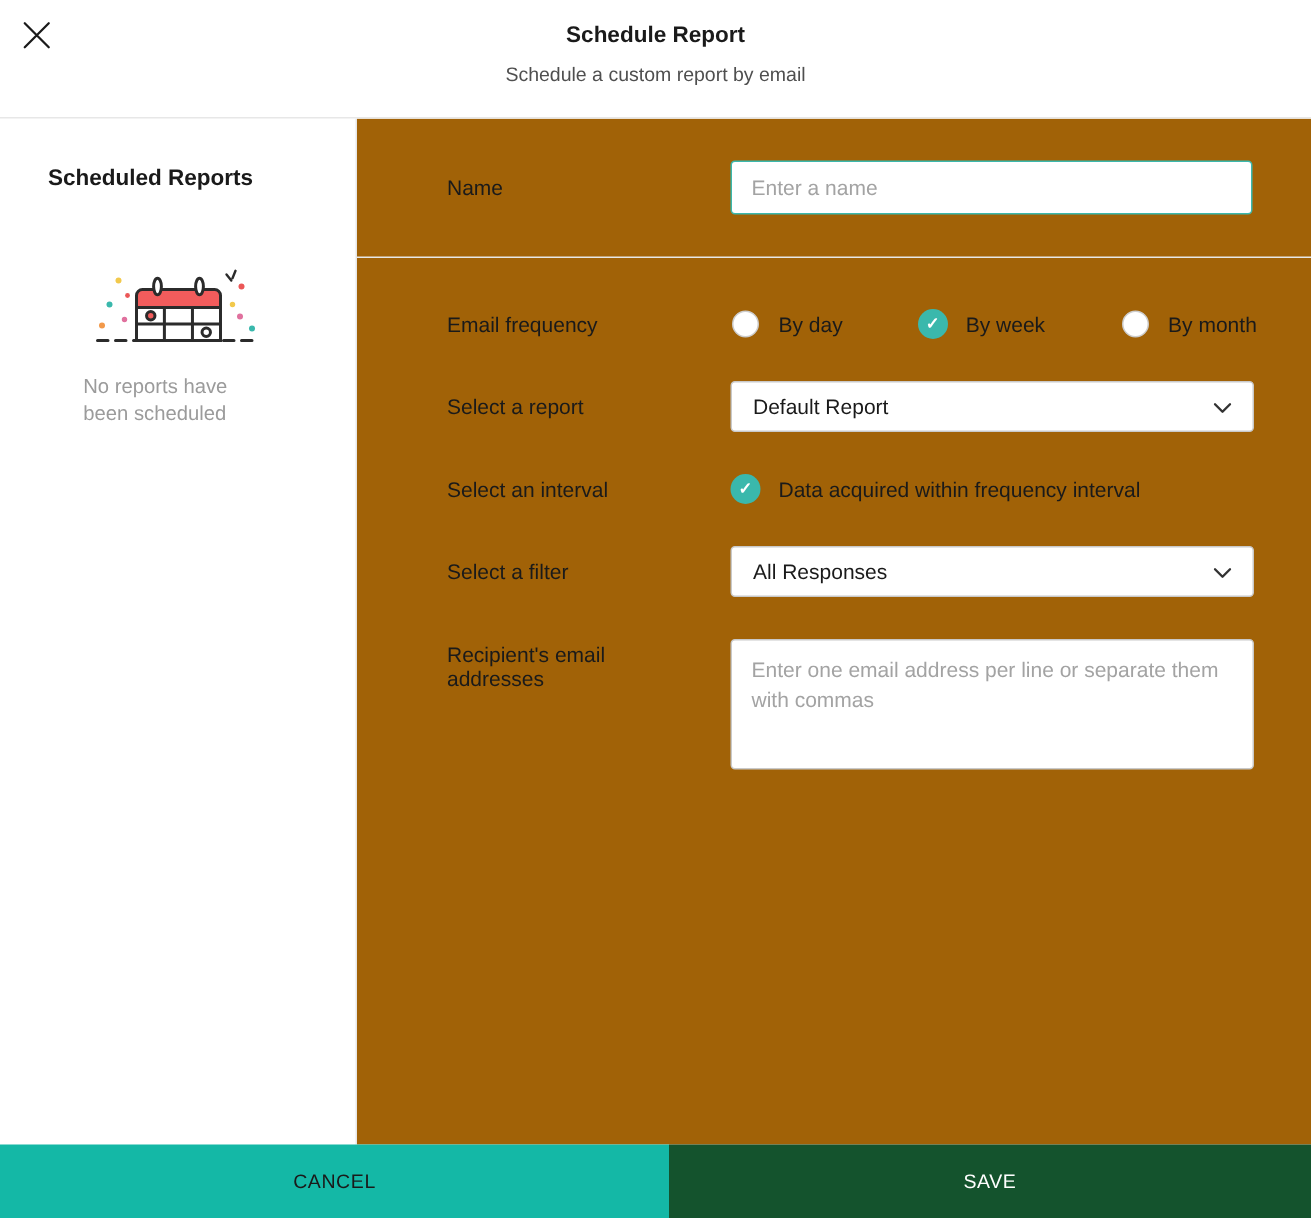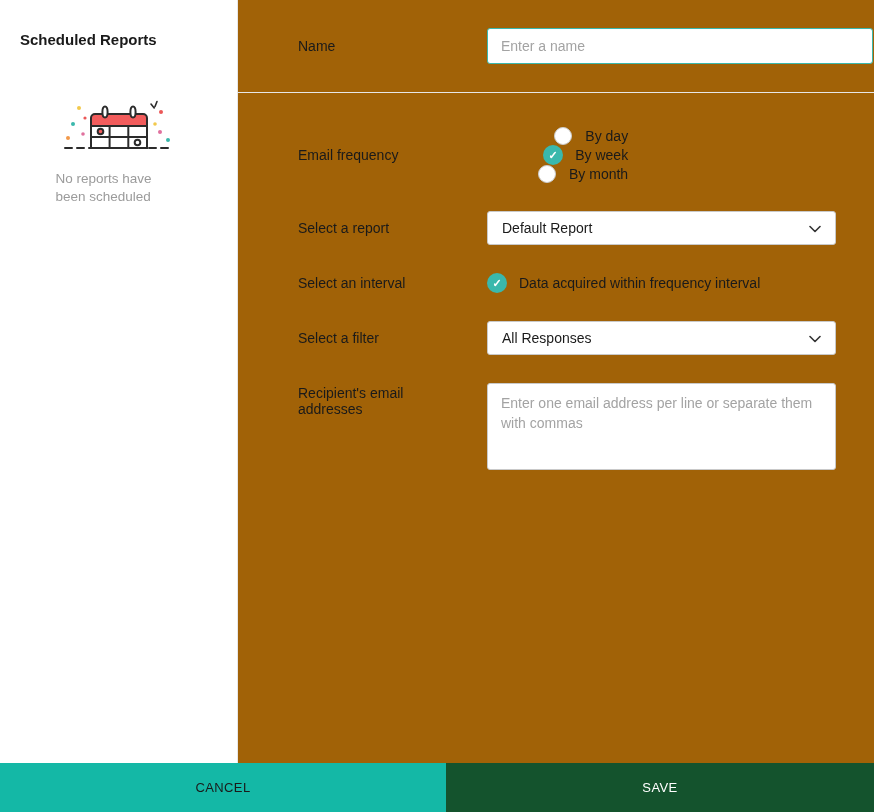--- a/index.html
+++ b/index.html
@@ -24,50 +24,50 @@
   .dlg-title { font-size:15px; font-weight:700; color:#1a1a1a; }
   .dlg-subtitle { font-size:13px; color:#4f4f4f; margin-top:10px; }
 
   
   .body { flex:1 1 auto; display:flex; min-height:0; }
 
   .sidebar {
     flex:0 0 238px; width:238px; background:#fff;
     border-right:1px solid #e7e7e7; padding-top:31px;
   }
-  .sidebar-title { font-size:15px; font-weight:700; color:#1a1a1a; padding-left:20px; }
+  .sidebar-title { font-size:15px; font-weight:700; color:#1a1a1a; padding-left:32px; }
   .illustration { display:block; margin:50px auto 10px auto; }
   .empty-msg {
     width:126px; margin:0 auto; text-align:left;
     font-size:13.5px; line-height:1.35; color:#9b9b9b;
   }
 
   .main { flex:1 1 auto; background:#a16207; }
 
   .name-row {
     display:flex; align-items:center;
     padding:28px 0 28px 60px; border-bottom:1px solid #e7e7e7;
   }
   .field-label { flex:0 0 189px; width:189px; font-size:14px; color:#1a1a1a; padding-right:20px; }
   .label-top { padding-top:2px; }
 
   .name-input {
-    width:386px; height:36px; background:#fff;
+    width:348px; height:36px; background:#fff;
     border:1px solid #3bb8ad; border-radius:3px;
     padding:0 13px; font-size:14px; color:#1a1a1a;
     font-family:inherit; outline:none;
   }
   ::placeholder { color:#a3a3a3; opacity:1; }
 
   .form-section { padding:34px 0 0 60px; }
   .row { display:flex; margin-bottom:28px; }
   .row-center { align-items:center; }
   .row-top { align-items:flex-start; }
 
-  .radio-group-h { display:flex; align-items:flex-end;flex-direction:column; }
+  .radio-group-h { display:flex; align-items:center; }
   .radio-group-v { display:flex; flex-direction:column; gap:11px; }
   .radio-opt { display:flex; align-items:center; cursor:pointer; }
   .radio-opt + .radio-opt { margin-left:50px; }
   .radio-group-v .radio-opt + .radio-opt { margin-left:0; }
   .radio-icon-wrap { width:20px; display:flex; justify-content:center; }
   .radio-circle {
     width:18px; height:18px; border-radius:50%;
     border:1px solid #cccccc; background:#fff;
   }
   .radio-checked {
@@ -103,20 +103,31 @@
     flex:1 1 auto; background:#14532d; border:none;
     font-size:13px; letter-spacing:0.4px; color:#fff;
     font-family:inherit; cursor:pointer;
   }
 </style>
 </head>
 <body>
 
 <div class="dialog">
 
+  <div class="header">
+    <button class="close-btn">
+      <span>
+        <svg width="21" height="21" viewBox="0 0 21 21">
+          <path d="M2.5 2.5 L18.5 18.5 M18.5 2.5 L2.5 18.5" stroke="#1a1a1a" stroke-width="1.5" stroke-linecap="round"></path>
+        </svg>
+      </span>
+    </button>
+    <div class="dlg-title">Schedule Report</div>
+    <div class="dlg-subtitle">Schedule a custom report by email</div>
+  </div>
 
   <div class="body">
 
     <div class="sidebar">
       <div class="sidebar-title">Scheduled Reports</div>
       <svg class="illustration" width="112" height="62" viewBox="0 0 112 62">
         <line x1="2" y1="50" x2="110" y2="50" stroke="#2b2b2b" stroke-width="2" stroke-dasharray="7 5" stroke-linecap="round"></line>
         <rect x="28" y="28" width="56" height="22" fill="#ffffff" stroke="#2b2b2b" stroke-width="2"></rect>
         <path d="M28 28 v-8 a4 4 0 0 1 4 -4 h48 a4 4 0 0 1 4 4 v8 z" fill="#f25c5c" stroke="#2b2b2b" stroke-width="2"></path>
         <line x1="46.6" y1="28" x2="46.6" y2="50" stroke="#2b2b2b" stroke-width="2"></line>

